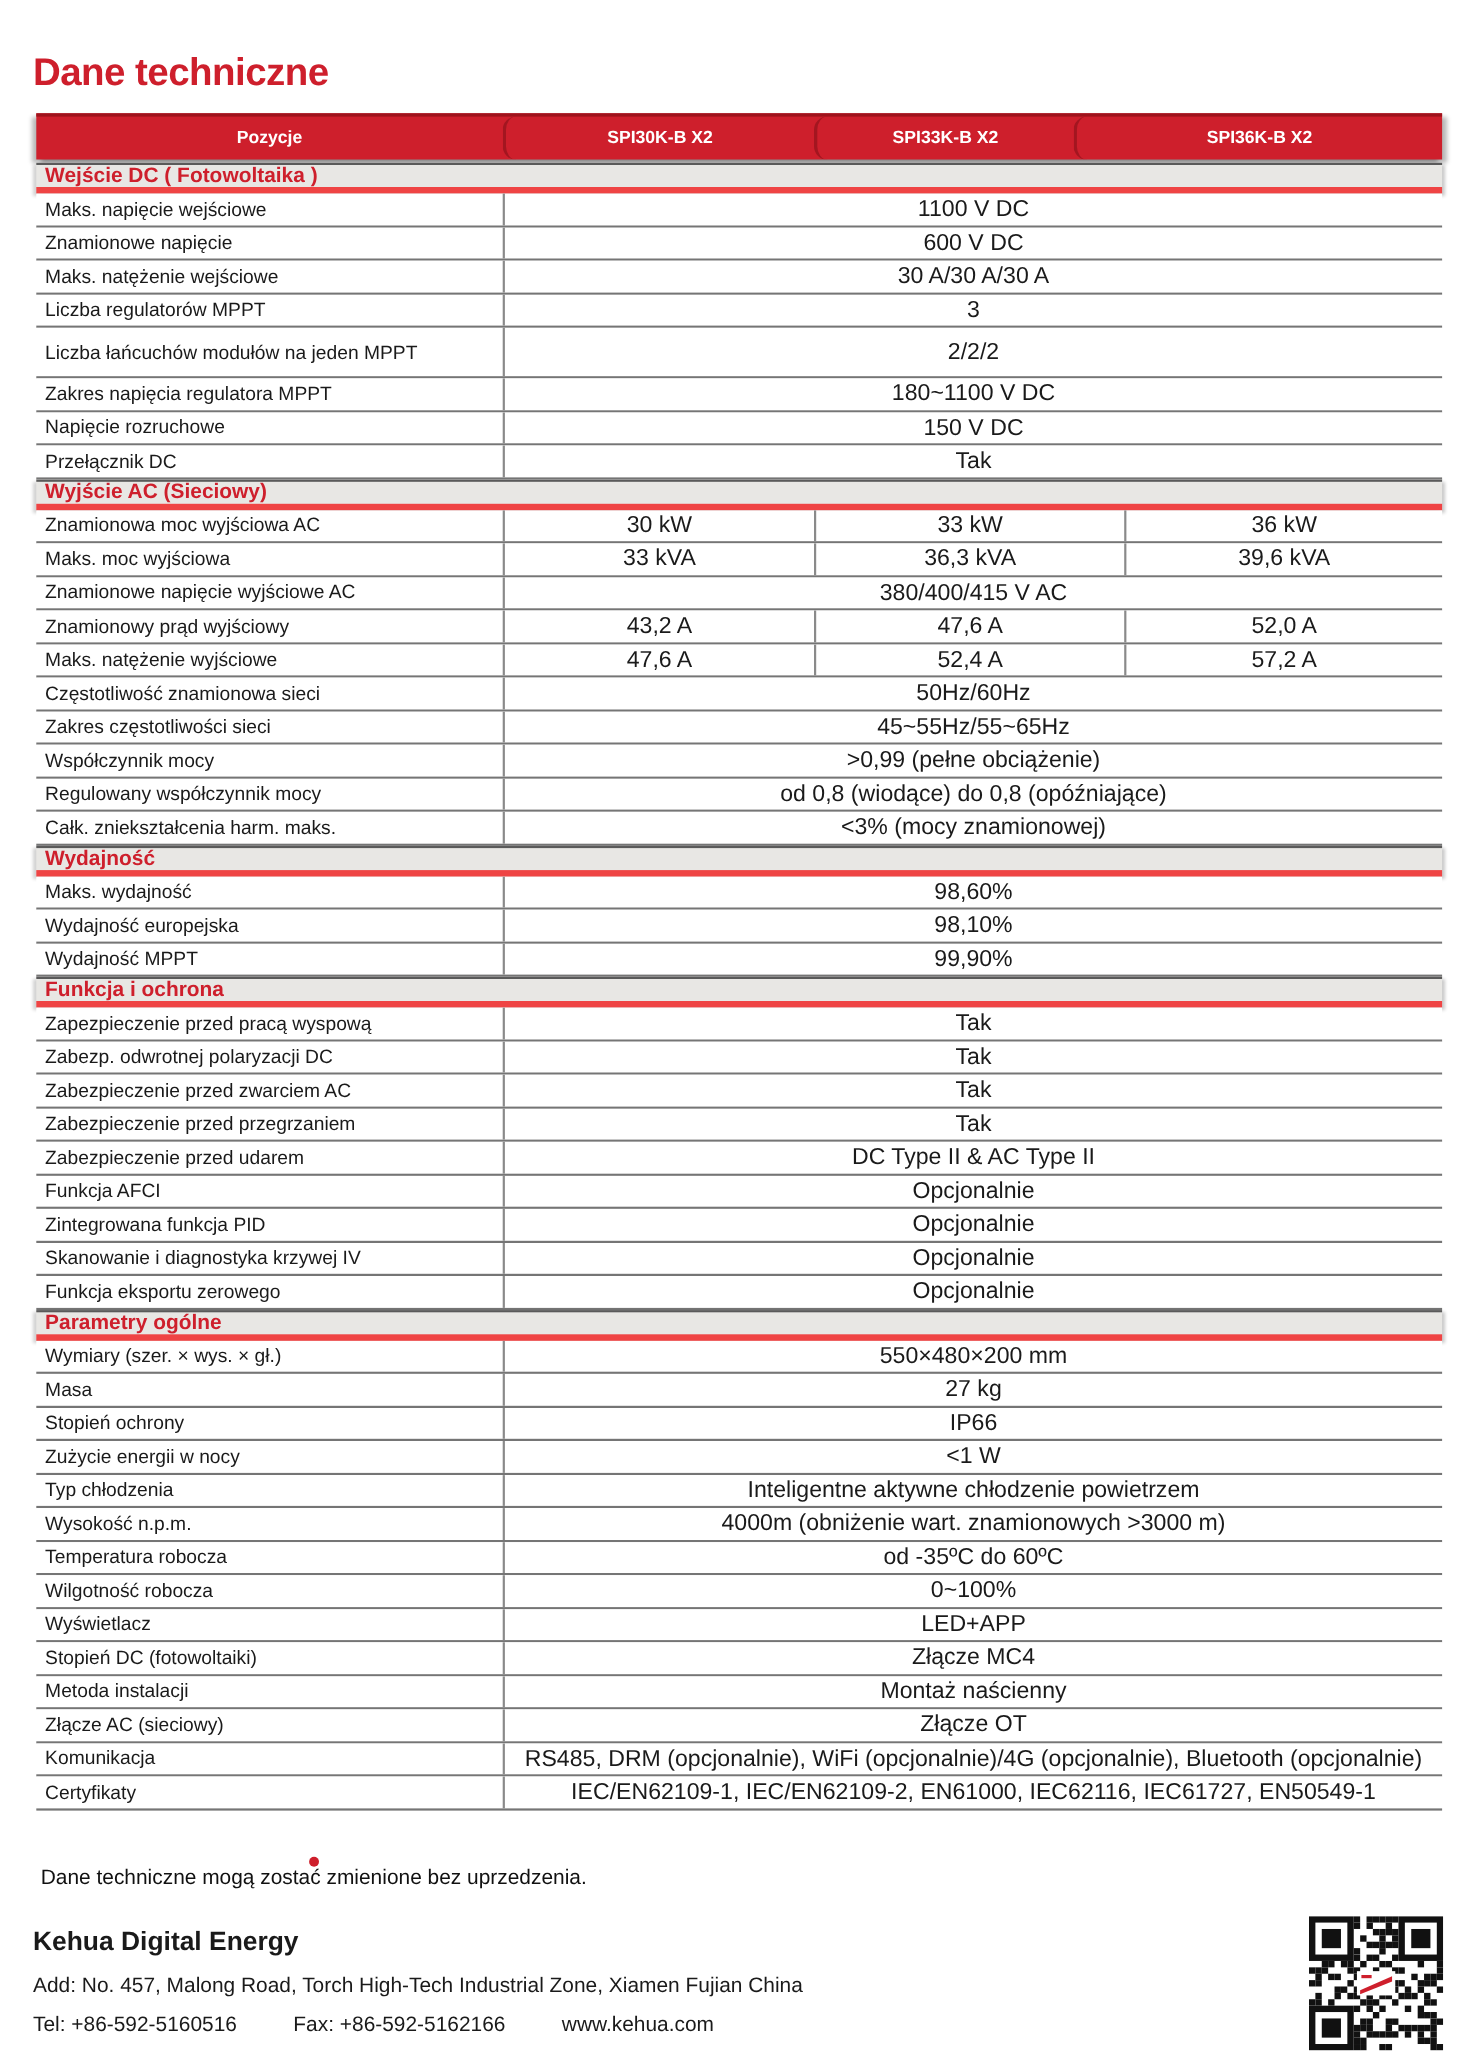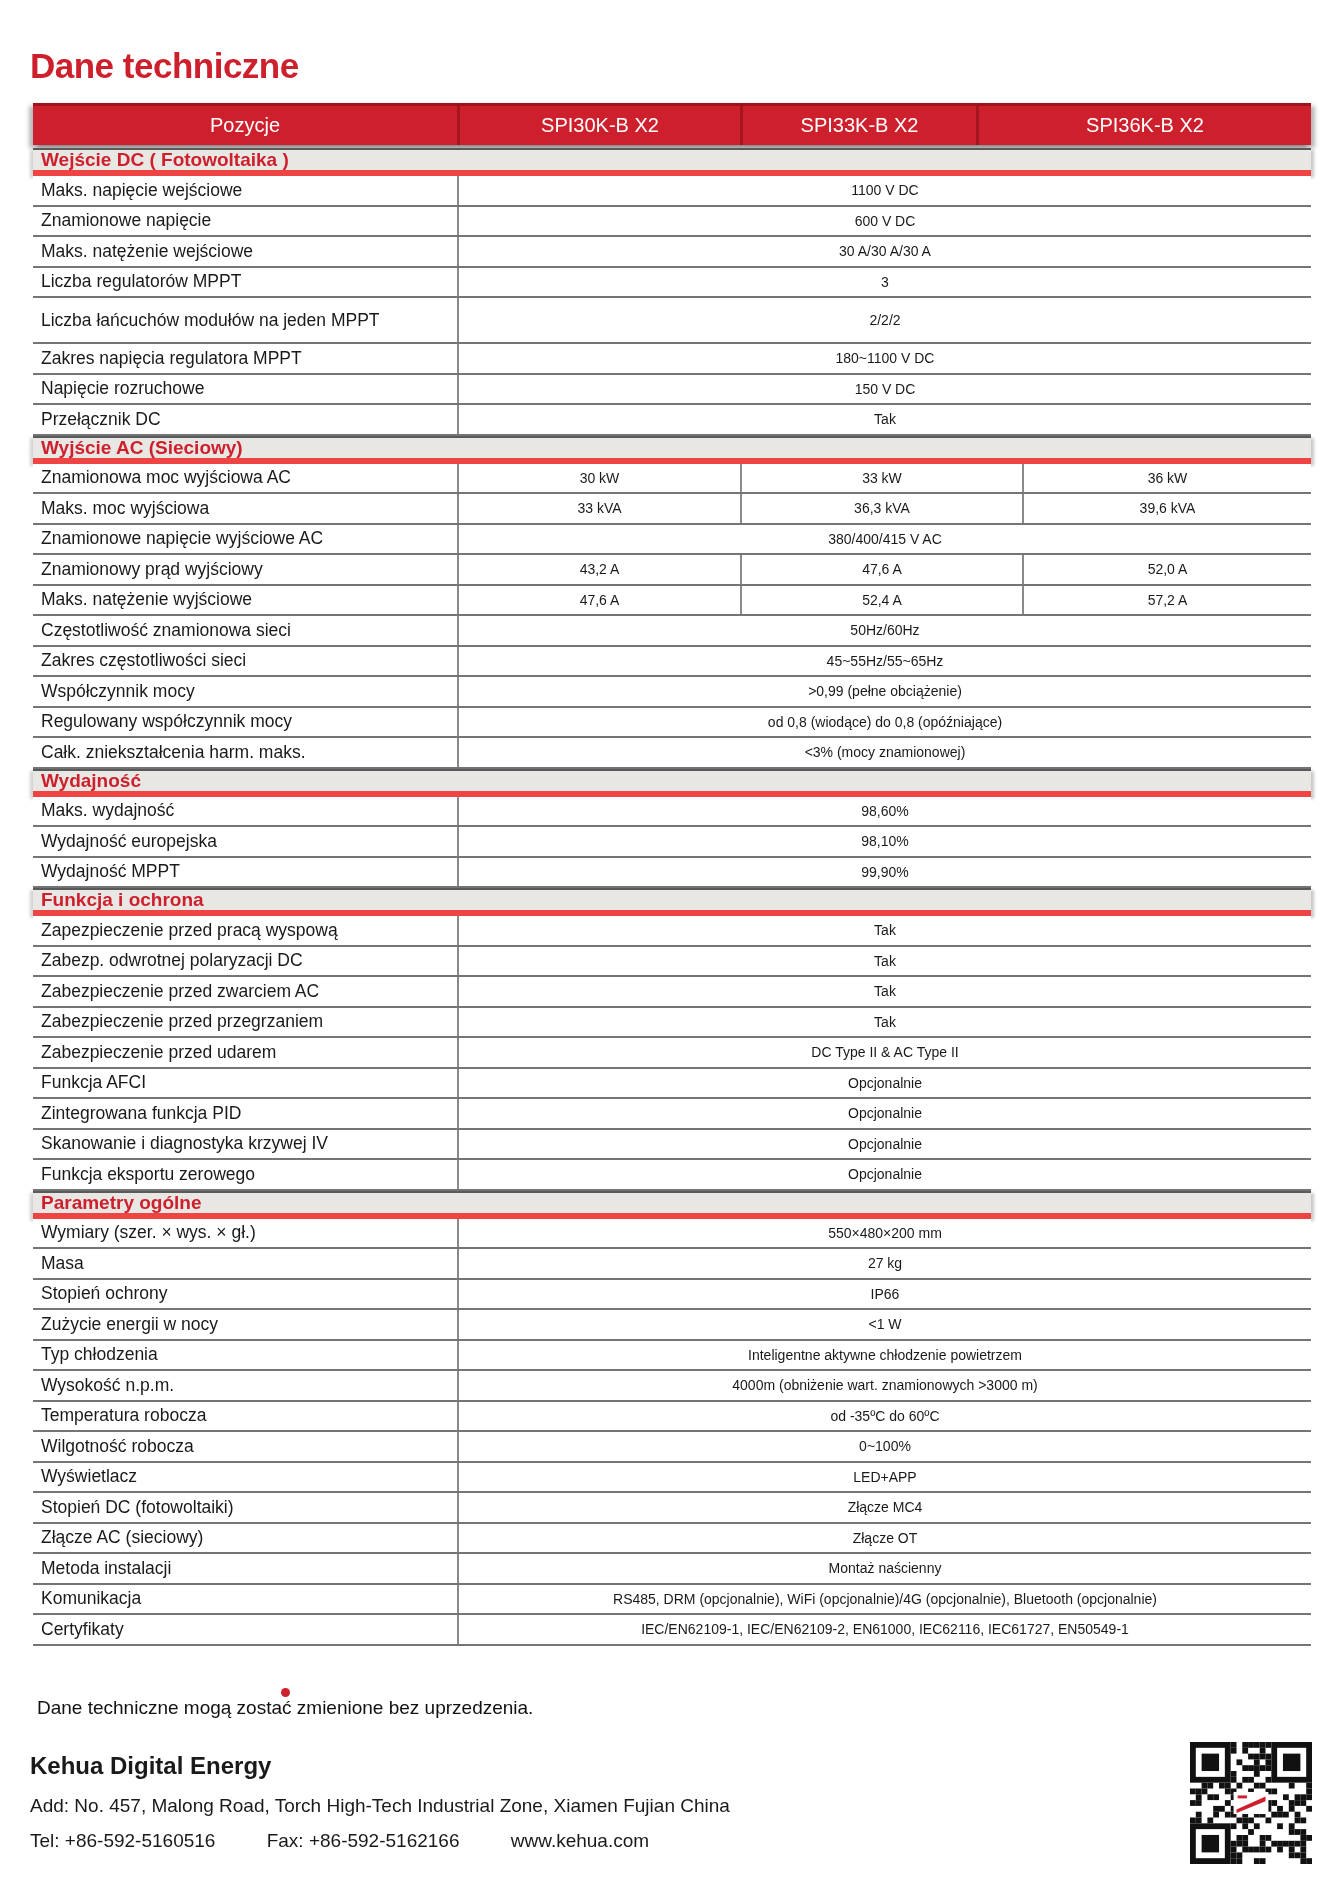--- a/index.html
+++ b/index.html
@@ -28,22 +28,22 @@
   .spec-table { position:absolute; left:33px; top:103px; width:1278px; }
 
   .thead {
     display:flex; height:42px;
     background:var(--accent);
     border-top:3px solid #9e131c;
     box-shadow:-4px 3px 4px rgba(0,0,0,.28), 4px 3px 4px rgba(0,0,0,.28);
     margin-bottom:3px;
   }
   .th {
-    color:#fff; font-weight:normal; font-size:20px;
-    display:flex; align-items:center; justify-content:center;
+    color:#fff; font-weight:bold; font-size:16px;
+    display:flex; align-items:center; justify-content:center;border-radius:12px;
   }
   .th + .th { border-left:3px solid #a31620; }
   .c0 { width:424px; } .c1 { width:283px; } .c2 { width:236px; } .c3 { flex:1; }
 
   .section-band {
     height:28px; background:var(--band);
     color:var(--accent); font-weight:bold; font-size:19px;
     display:flex; align-items:center; padding-left:8px;
     border-top:2px solid #5a5a5a; border-bottom:6px solid #ef4444;
     box-shadow:3px 2px 3px rgba(0,0,0,.22), -3px 2px 3px rgba(0,0,0,.18);
@@ -54,21 +54,21 @@
     border-bottom:2px solid var(--rowline);
   }
   .spec-row.tall { height:46px; }
   .cell-label {
     width:424px; font-size:17.5px;
     display:flex; align-items:center; padding-left:8px;
     white-space:nowrap;
   }
   .cell-value {
     display:flex; align-items:center; justify-content:center;
-    font-size:14px; border-left:2px solid var(--vline);
+    font-size:21px; border-left:2px solid var(--vline);
     text-align:left; white-space:nowrap;
   }
   .v0 { width:283px; } .v1 { width:282px; } .v2 { flex:1; } .vspan { flex:1; }
 
   .note {
     position:absolute; left:37px; top:1688px;
     display:flex; align-items:center; 
     font-size:19px; color:#111;flex-direction:column;
   }
   .note .bullet {
@@ -267,26 +267,26 @@
         </div>
         <div class="spec-row">
           <div class="cell-label">Wyświetlacz</div>
           <div class="cell-value vspan">LED+APP</div>
         </div>
         <div class="spec-row">
           <div class="cell-label">Stopień DC (fotowoltaiki)</div>
           <div class="cell-value vspan">Złącze MC4</div>
         </div>
         <div class="spec-row">
+          <div class="cell-label">Metoda instalacji</div>
+          <div class="cell-value vspan">Montaż naścienny</div>
+        </div>
+        <div class="spec-row">
           <div class="cell-label">Złącze AC (sieciowy)</div>
           <div class="cell-value vspan">Złącze OT</div>
-        </div>
-        <div class="spec-row">
-          <div class="cell-label">Metoda instalacji</div>
-          <div class="cell-value vspan">Montaż naścienny</div>
         </div>
         <div class="spec-row">
           <div class="cell-label">Komunikacja</div>
           <div class="cell-value vspan">RS485, DRM (opcjonalnie), WiFi (opcjonalnie)/4G (opcjonalnie), Bluetooth (opcjonalnie)</div>
         </div>
         <div class="spec-row">
           <div class="cell-label">Certyfikaty</div>
           <div class="cell-value vspan">IEC/EN62109-1, IEC/EN62109-2, EN61000, IEC62116, IEC61727, EN50549-1</div>
         </div>
       </div>

